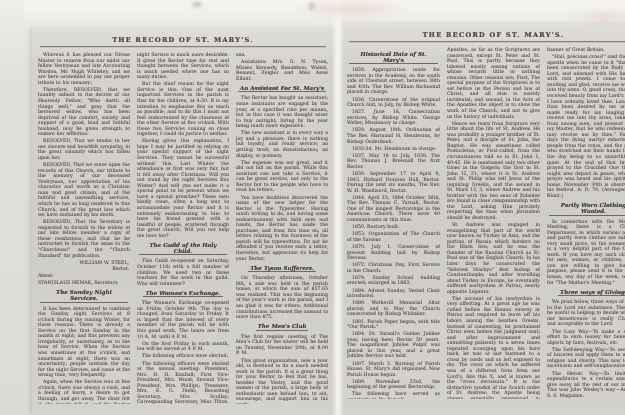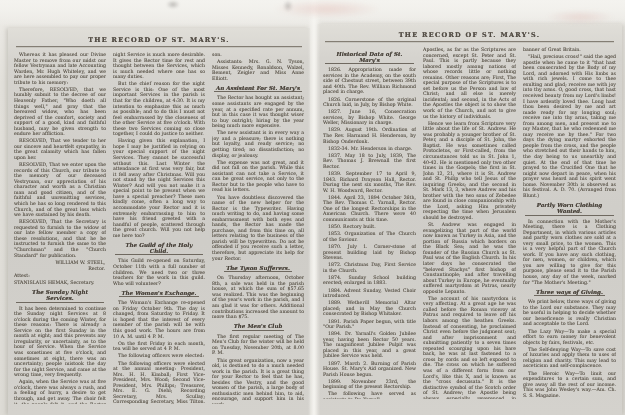--- a/index.html
+++ b/index.html
@@ -1,21 +1,21 @@
 <!DOCTYPE html>
 <html><head>
 <meta charset="utf-8">
 <style>
   html,body{margin:0;padding:0;}
   body{
     width:625px;height:415px;overflow:hidden;position:relative;
     background:linear-gradient(180deg,#f0efeb 0%,#e9e7e2 8%,#e2e0da 20%,#dddbd5 100%);
     font-family:"DejaVu Serif", serif;
   }
-  .scan{position:absolute;inset:0;}
+  .scan{position:absolute;inset:0;margin-left:24px;}
   .page{
     position:absolute;
     background:linear-gradient(180deg,#e0ded8 0px,#d5d3ce 34px,#cfcdc8 55%,#d4d2cd 100%);
     color:#5e584f;
   }
   .page.left{left:8px;top:28px;width:302px;height:387px;box-shadow:-2px 0 4px rgba(120,115,105,.25);}
   .page.right{left:317px;top:24px;width:305px;height:391px;box-shadow:2px 0 5px rgba(120,115,105,.25);}
   .page-header{
     text-align:center;font-weight:bold;font-size:6.5px;letter-spacing:1.3px;
     color:#554f47;margin:0;padding-top:8px;

